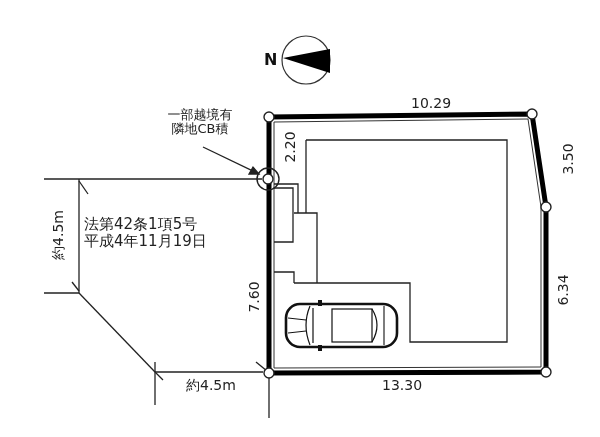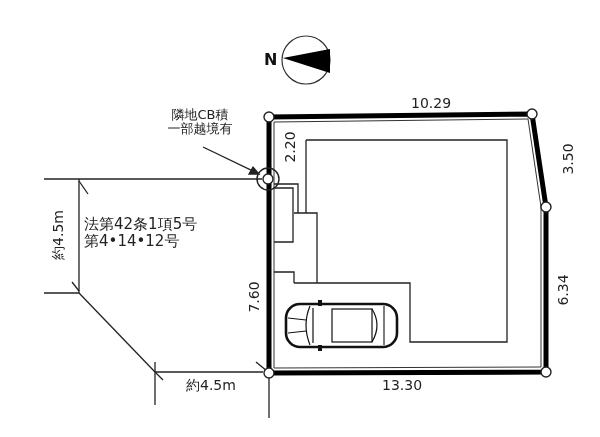--- a/index.html
+++ b/index.html
@@ -81,30 +81,30 @@
     <circle cx="546" cy="372" r="5"></circle>
     <circle cx="269" cy="373" r="5"></circle>
     <circle cx="268" cy="179" r="11" fill="none"></circle>
     <circle cx="268" cy="179" r="5"></circle>
   </g>
 </svg>
 
 <div class="lbl north" style="left:264px;top:52px;">N</div>
 
 <div class="lbl callout" style="left:160px;top:108px;width:80px;">
+  <div>一部越境有</div>
   <div>隣地CB積</div>
-  <div>一部越境有</div>
 </div>
 
 <div class="lbl dim" style="left:379px;top:96px;margin-left:32px;">10.29</div>
 <div class="lbl dim vert" style="left:548px;top:152px;width:40px;text-align:center;">3.50</div>
 <div class="lbl dim vert" style="left:543px;top:283px;width:40px;text-align:center;">6.34</div>
 <div class="lbl dim" style="left:382px;top:378px;">13.30</div>
 <div class="lbl dim vert" style="left:270px;top:140px;width:40px;text-align:center;">2.20</div>
 <div class="lbl dim vert" style="left:234px;top:290px;width:40px;text-align:center;">7.60</div>
 
 <div class="lbl dim vert" style="left:28px;top:228px;width:60px;text-align:center;">約4.5m</div>
 <div class="lbl dim" style="left:186px;top:378px;">約4.5m</div>
 
 <div class="lbl note" style="left:84px;top:216px;width:168px;">
   <div>法第42条1項5号</div>
-  <div>第4•14•12号</div>
+  <div>平成4年11月19日</div>
 </div>
 
 </body></html>

